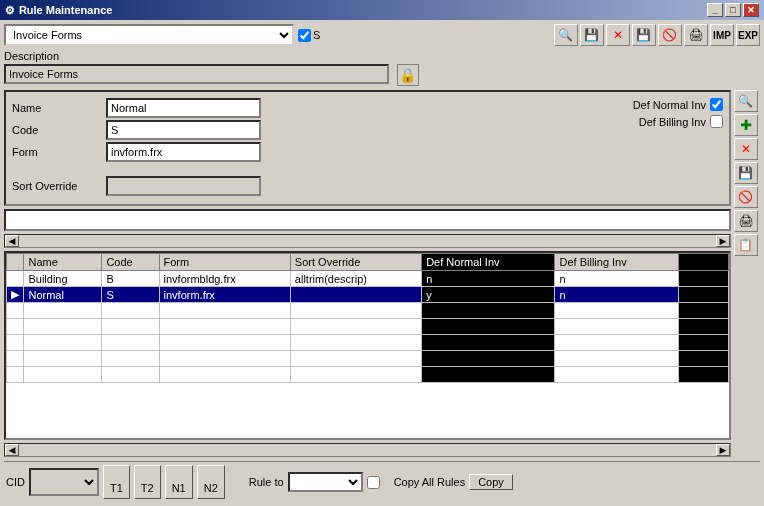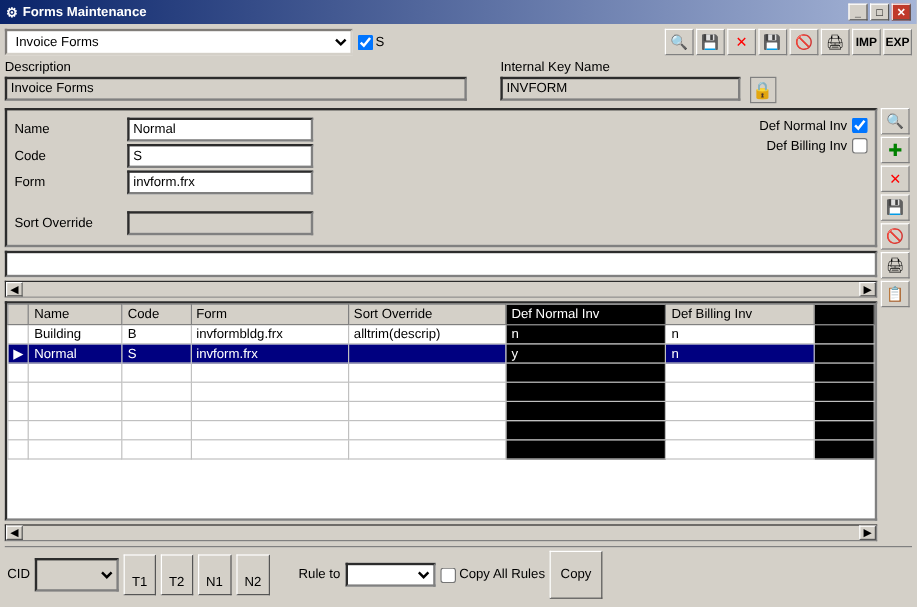--- a/index.html
+++ b/index.html
@@ -220,41 +220,41 @@
     }
     .copy-to-label { font-size: 11px; margin-left: auto; }
     .copy-to-dropdown {
       height: 20px;
       background: #fff;
       border: 2px inset #808080;
       font-size: 11px;
       padding: 0 2px;
       width: 75px;
     }
-    .copy-all-row { display: flex; align-items: center; gap: 3px; }
+    .copy-all-row { display: flex; align-items: center; gap: 14px; }
     .copy-all-btn {
-      height: 40px;
+      height: 16px;
       background: #d4d0c8;
       border: 1px solid #fff;
       border-right-color: #555;
       border-bottom-color: #555;
       font-size: 11px;
       padding: 0 8px;
       cursor: pointer;
     }
 
     input[type="checkbox"] { width: 13px; height: 13px; }
   </style>
 </head>
 <body>
 
 <div class="title-bar">
   <div class="title-bar-left">
     <span>⚙</span>
-    <span>Forms Maintenance</span>
+    <span>Rule Maintenance</span>
   </div>
   <div class="title-bar-buttons">
     <div class="tb-btn">_</div>
     <div class="tb-btn">□</div>
     <div class="tb-btn" style="background:#c0392b;color:#fff;">✕</div>
   </div>
 </div>
 
 <div class="window-body">
 
@@ -273,24 +273,20 @@
       <div class="icon-btn" title="Print">🖨</div>
       <div class="icon-btn" style="font-size:10px;font-weight:bold;">IMP</div>
       <div class="icon-btn" style="font-size:10px;font-weight:bold;">EXP</div>
     </div>
   </div>
 
   <div class="desc-row">
     <div class="desc-col">
       <span class="field-label">Description</span>
       <input type="text" class="text-input desc-input" value="Invoice Forms" style="">
-    </div>
-    <div class="desc-col" style="margin-left:20px;">
-      <span class="field-label">Internal Key Name</span>
-      <input type="text" class="text-input ikey-input" value="INVFORM" style="">
     </div>
     <div class="lock-icon">🔒</div>
   </div>
 
   <div style="display:flex;gap:3px;flex:1;min-height:0;justify-content:flex-end;">
 
     <div class="main-content">
 
       <div class="main-panel">
         <div style="display:flex;gap:0;">

